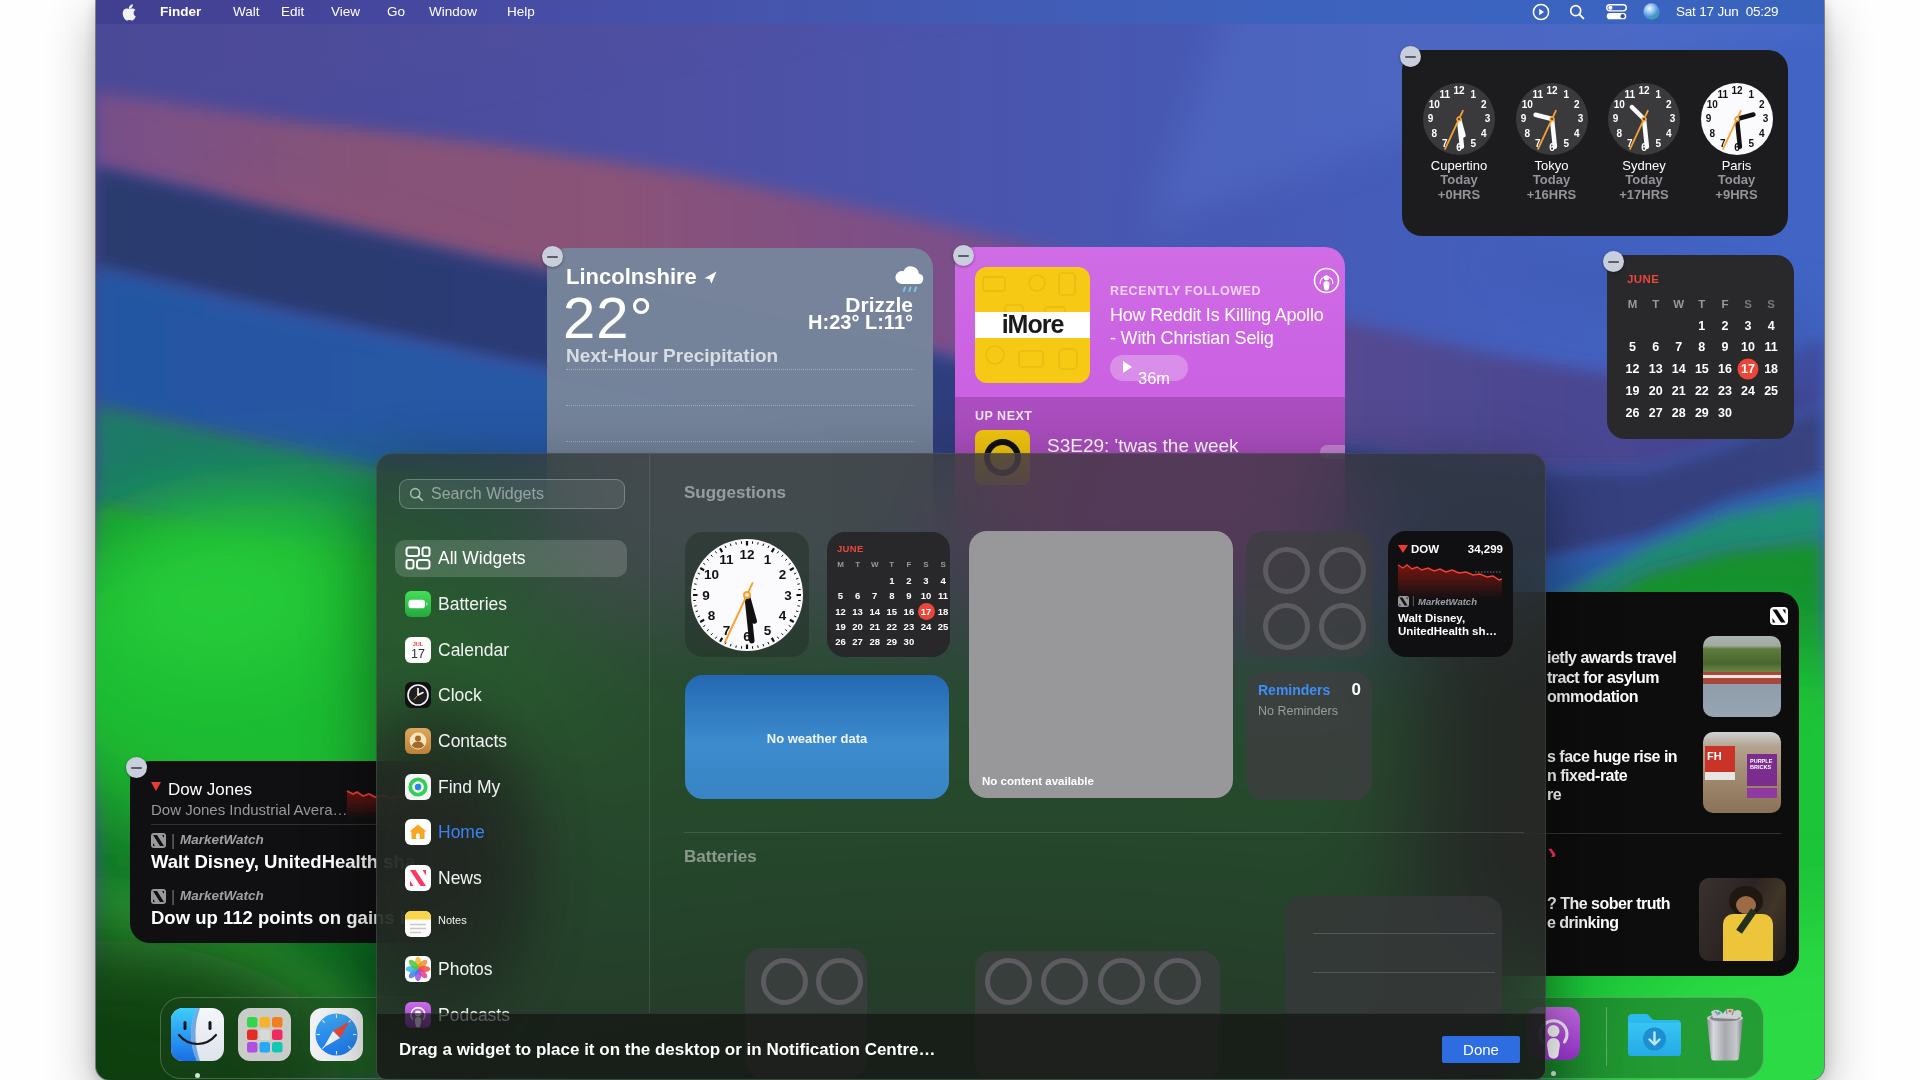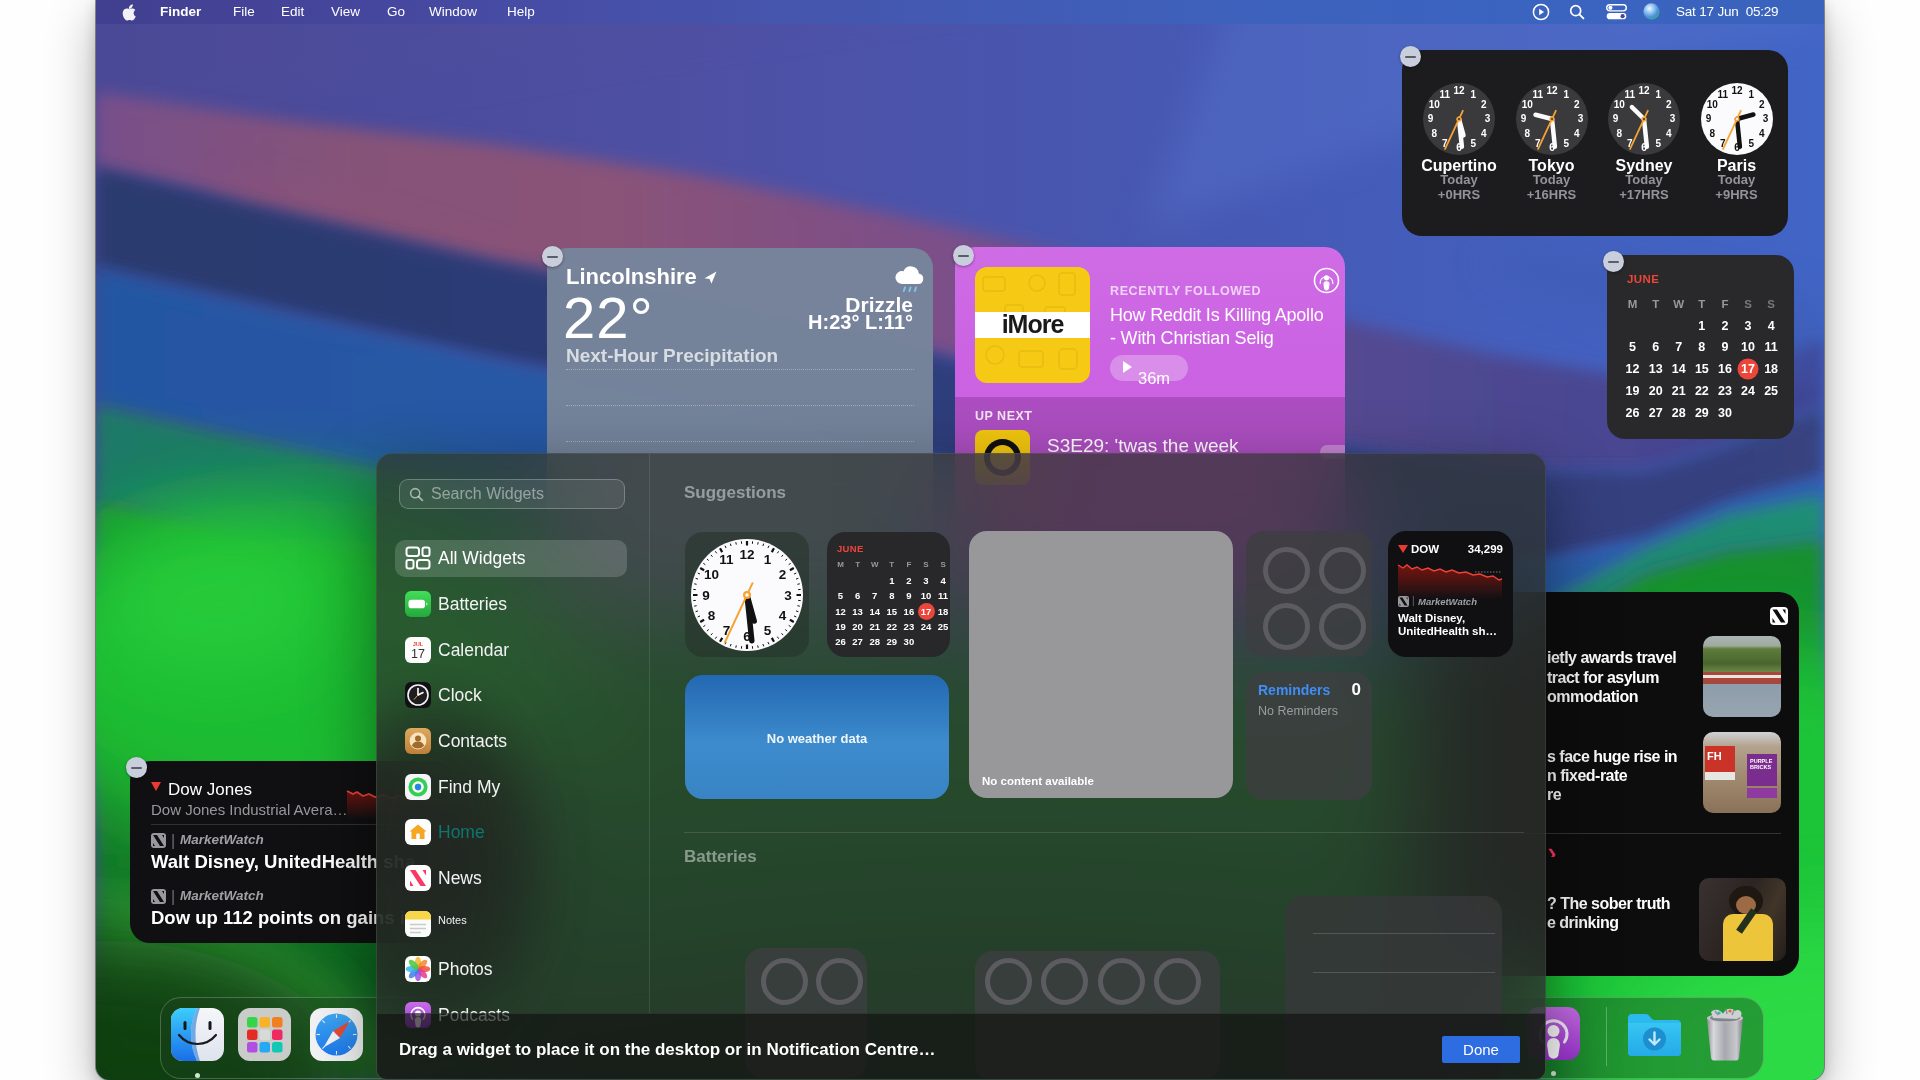--- a/index.html
+++ b/index.html
@@ -28,21 +28,21 @@
     border-radius:20px; background:rgba(119,133,155,.97); color:#fff; }
   .dotline { position:absolute; left:19px; width:348px; border-top:1.7px dotted rgba(255,255,255,.32); }
   
   .podw { position:absolute; left:859px; top:247px; width:390px; height:370px; border-radius:20px;
     background:linear-gradient(180deg,#d06ce6 0%,#cb63e2 30%,#c55cdc 100%); color:#fff; overflow:hidden; }
   .podw .upnext { position:absolute; left:0; right:0; top:150px; height:220px; background:rgba(96,30,112,.28); }
   
   .wclock { position:absolute; left:1306px; top:50px; width:386px; height:186px; border-radius:20px;
     background:#1c1c1e; color:#fff; }
   .city { position:absolute; width:92px; text-align:center; }
-  .city .nm { font-size:16px; font-weight:bold; line-height:15px;}
+  .city .nm { font-size:13px; font-weight:normal; line-height:15px;}
   .city .sub { font-size:13px; font-weight:bold; color:#93939a; line-height:14.5px; }
   
   .calw { position:absolute; left:1511px; top:255px; width:187px; height:184px; border-radius:18px;
     background:#29292c; color:#fff; }
   .calw table { border-collapse:collapse; position:absolute; left:14px; top:38px; }
   .calw td { width:23.1px; height:21.8px; text-align:center; font-size:12.5px; font-weight:bold; padding:0; position:relative; }
   .calw td.h { color:#98989d; font-size:11.5px; }
   .calw td.dim { color:#77777c; }
   .calw .today { position:absolute; left:50%; top:50%; transform:translate(-50%,-50%);
     width:21px; height:21px; background:#eb4639; border-radius:50%; line-height:21px; }
@@ -122,21 +122,21 @@
   <ellipse cx="1660" cy="930" rx="260" ry="290" fill="#1cc437" filter="url(#s40)"></ellipse>
   <ellipse cx="1728" cy="1060" rx="210" ry="140" fill="#2ede46" opacity=".85" filter="url(#s40)"></ellipse>
   <ellipse cx="900" cy="1070" rx="460" ry="170" fill="#0b531b" opacity=".6" filter="url(#s40)"></ellipse>
 </svg>
 <div class="menubar">
   <svg class="abs" style="left:25px;top:4px" width="16" height="17" viewBox="0 0 16 17" fill="#f2f2f6">
     <path d="M10.8,3.5 C11.5,2.7 12,1.5 11.85,0.3 C10.8,0.35 9.6,1.0 8.9,1.85 C8.25,2.6 7.7,3.85 7.9,4.95 C9.05,5.05 10.1,4.35 10.8,3.5 Z"></path>
     <path d="M11.3,4.5 C10,4.42 8.9,5.23 8.3,5.23 C7.7,5.23 6.75,4.54 5.7,4.56 C4.35,4.58 3.1,5.34 2.4,6.56 C1,9.0 2.03,12.6 3.4,14.6 C4.07,15.57 4.87,16.65 5.94,16.6 C6.95,16.56 7.35,15.95 8.56,15.95 C9.77,15.95 10.13,16.6 11.2,16.58 C12.3,16.56 13,15.6 13.66,14.62 C14.42,13.5 14.73,12.42 14.75,12.36 C14.73,12.34 12.65,11.54 12.63,9.13 C12.61,7.11 14.27,6.15 14.35,6.1 C13.4,4.72 11.95,4.56 11.45,4.52 Z"></path>
   </svg>
   <span class="mi" style="left:64px;font-weight:bold">Finder</span>
-  <span class="mi" style="left:137px">File</span>
+  <span class="mi" style="left:137px">Walt</span>
   <span class="mi" style="left:185px">Edit</span>
   <span class="mi" style="left:235px">View</span>
   <span class="mi" style="left:291px">Go</span>
   <span class="mi" style="left:333px">Window</span>
   <span class="mi" style="left:411px">Help</span>
   <svg class="abs" style="left:1436px;top:3px" width="18" height="18" viewBox="0 0 18 18">
     <circle cx="9" cy="9" r="7.6" fill="none" stroke="#fff" stroke-width="1.5"></circle>
     <path d="M7.2,5.8 L12,9 L7.2,12.2 Z" fill="#fff"></path>
   </svg>
   <svg class="abs" style="left:1473px;top:4px" width="16" height="16" viewBox="0 0 16 16">
@@ -628,21 +628,21 @@
           <circle cx="13" cy="13" r="9.6" fill="#35cd54"></circle>
           <circle cx="13" cy="13" r="4.6" fill="none" stroke="#fff" stroke-width="2.4"></circle>
           <circle cx="13" cy="13" r="2.9" fill="#2e7cf6"></circle>
         </svg>
 <span class="abs" style="left:61px;top:322.5px;font-size:17.5px;color:#f2f2f4">Find My</span>
 <svg class="abs" style="left:28px;top:365px" width="26" height="26" viewBox="0 0 26 26">
           <rect width="26" height="26" rx="6" fill="#fdfdfd"></rect>
           <path d="M13,5.5 L21.5,12.5 L19.5,12.5 L19.5,20 L6.5,20 L6.5,12.5 L4.5,12.5 Z" fill="#f5a623"></path>
           <rect x="11.2" y="14.5" width="3.6" height="5.5" rx="1" fill="#fdfdfd"></rect>
         </svg>
-<span class="abs" style="left:61px;top:368px;font-size:17.5px;color:#0f766e">Home</span>
+<span class="abs" style="left:61px;top:368px;font-size:17.5px;color:#3b82f6">Home</span>
 <svg class="abs" style="left:28px;top:411px" width="26" height="26" viewBox="0 0 26 26">
           <rect width="26" height="26" rx="6" fill="#fdfdfd"></rect>
           <path d="M5,5 L10.5,5 21,21 15.5,21 Z" fill="#f93963"></path>
           <path d="M17.5,5 L21,5 21,10.5 Z M5,15.5 L8.5,21 5,21 Z" fill="#f93963"></path>
         </svg>
 <span class="abs" style="left:61px;top:414px;font-size:17.5px;color:#f2f2f4">News</span>
 <svg class="abs" style="left:28px;top:456.5px" width="26" height="26" viewBox="0 0 26 26">
           <rect width="26" height="26" rx="6" fill="#fbfbf9"></rect>
           <path d="M0,8.5 L0,6 a6,6 0 0 1 6,-6 L20,0 a6,6 0 0 1 6,6 L26,8.5 Z" fill="#f7d64a"></path>
           <line x1="5" y1="13.5" x2="21" y2="13.5" stroke="#c9c9ce" stroke-width="1.3"></line>

